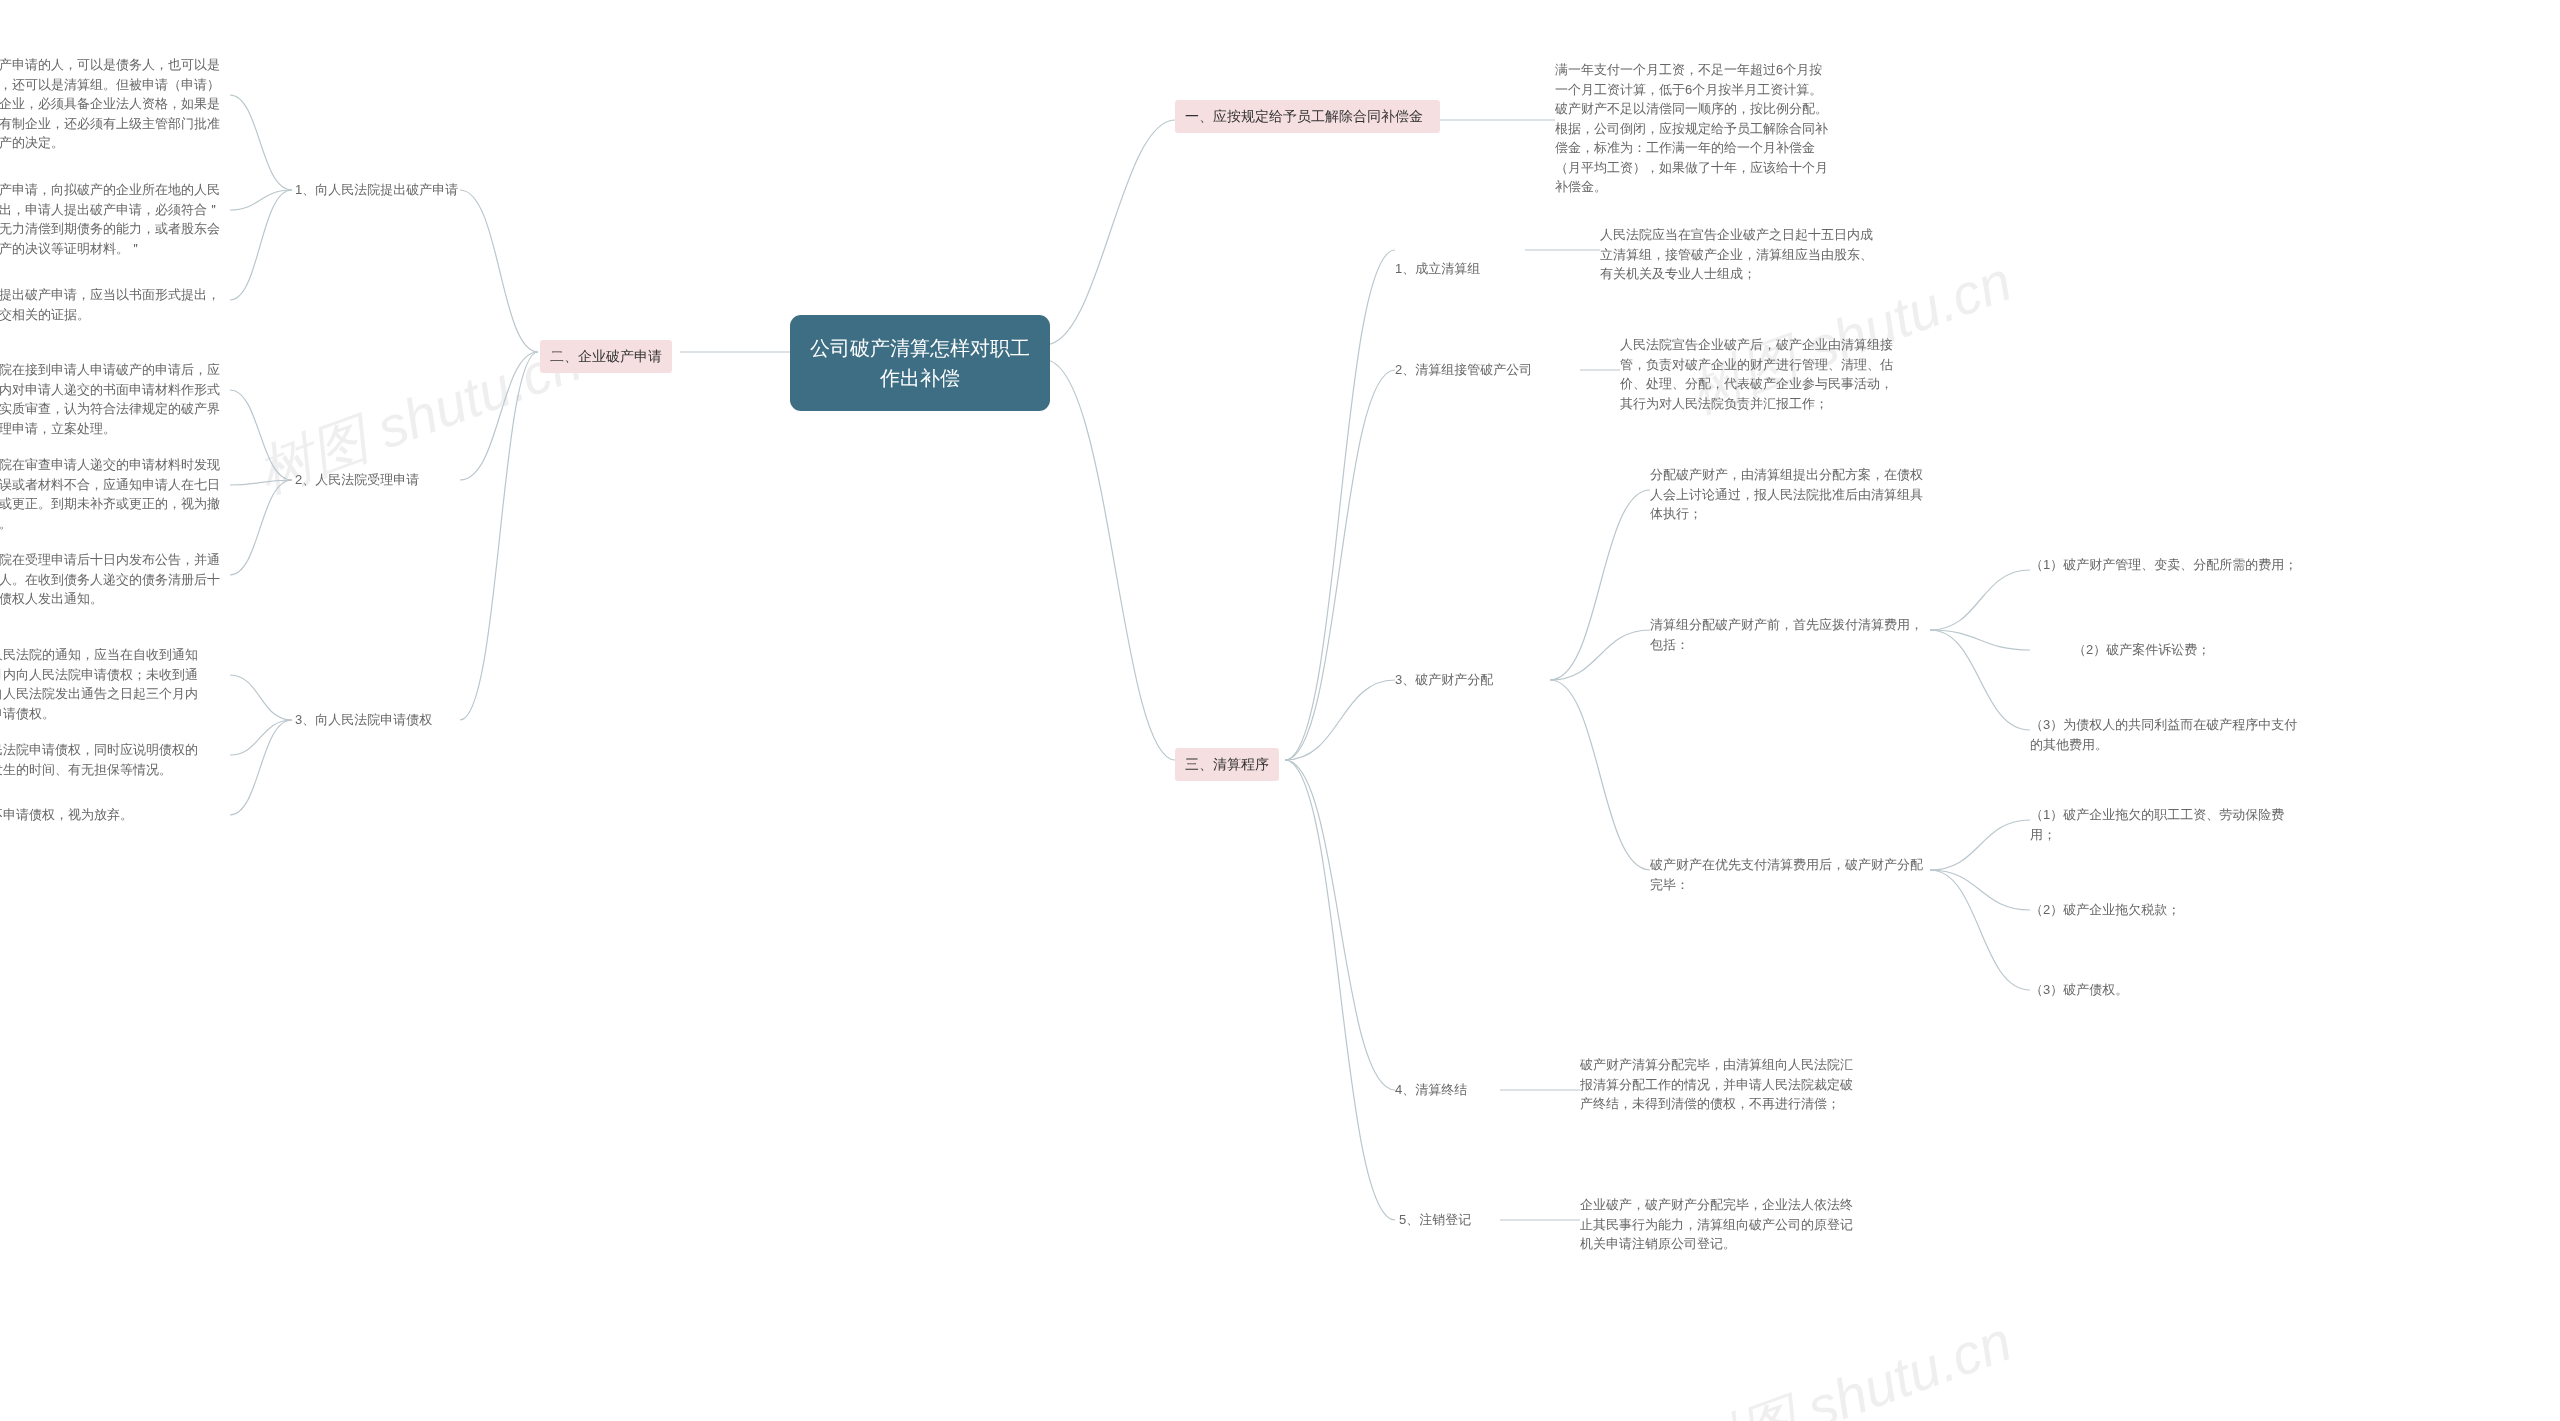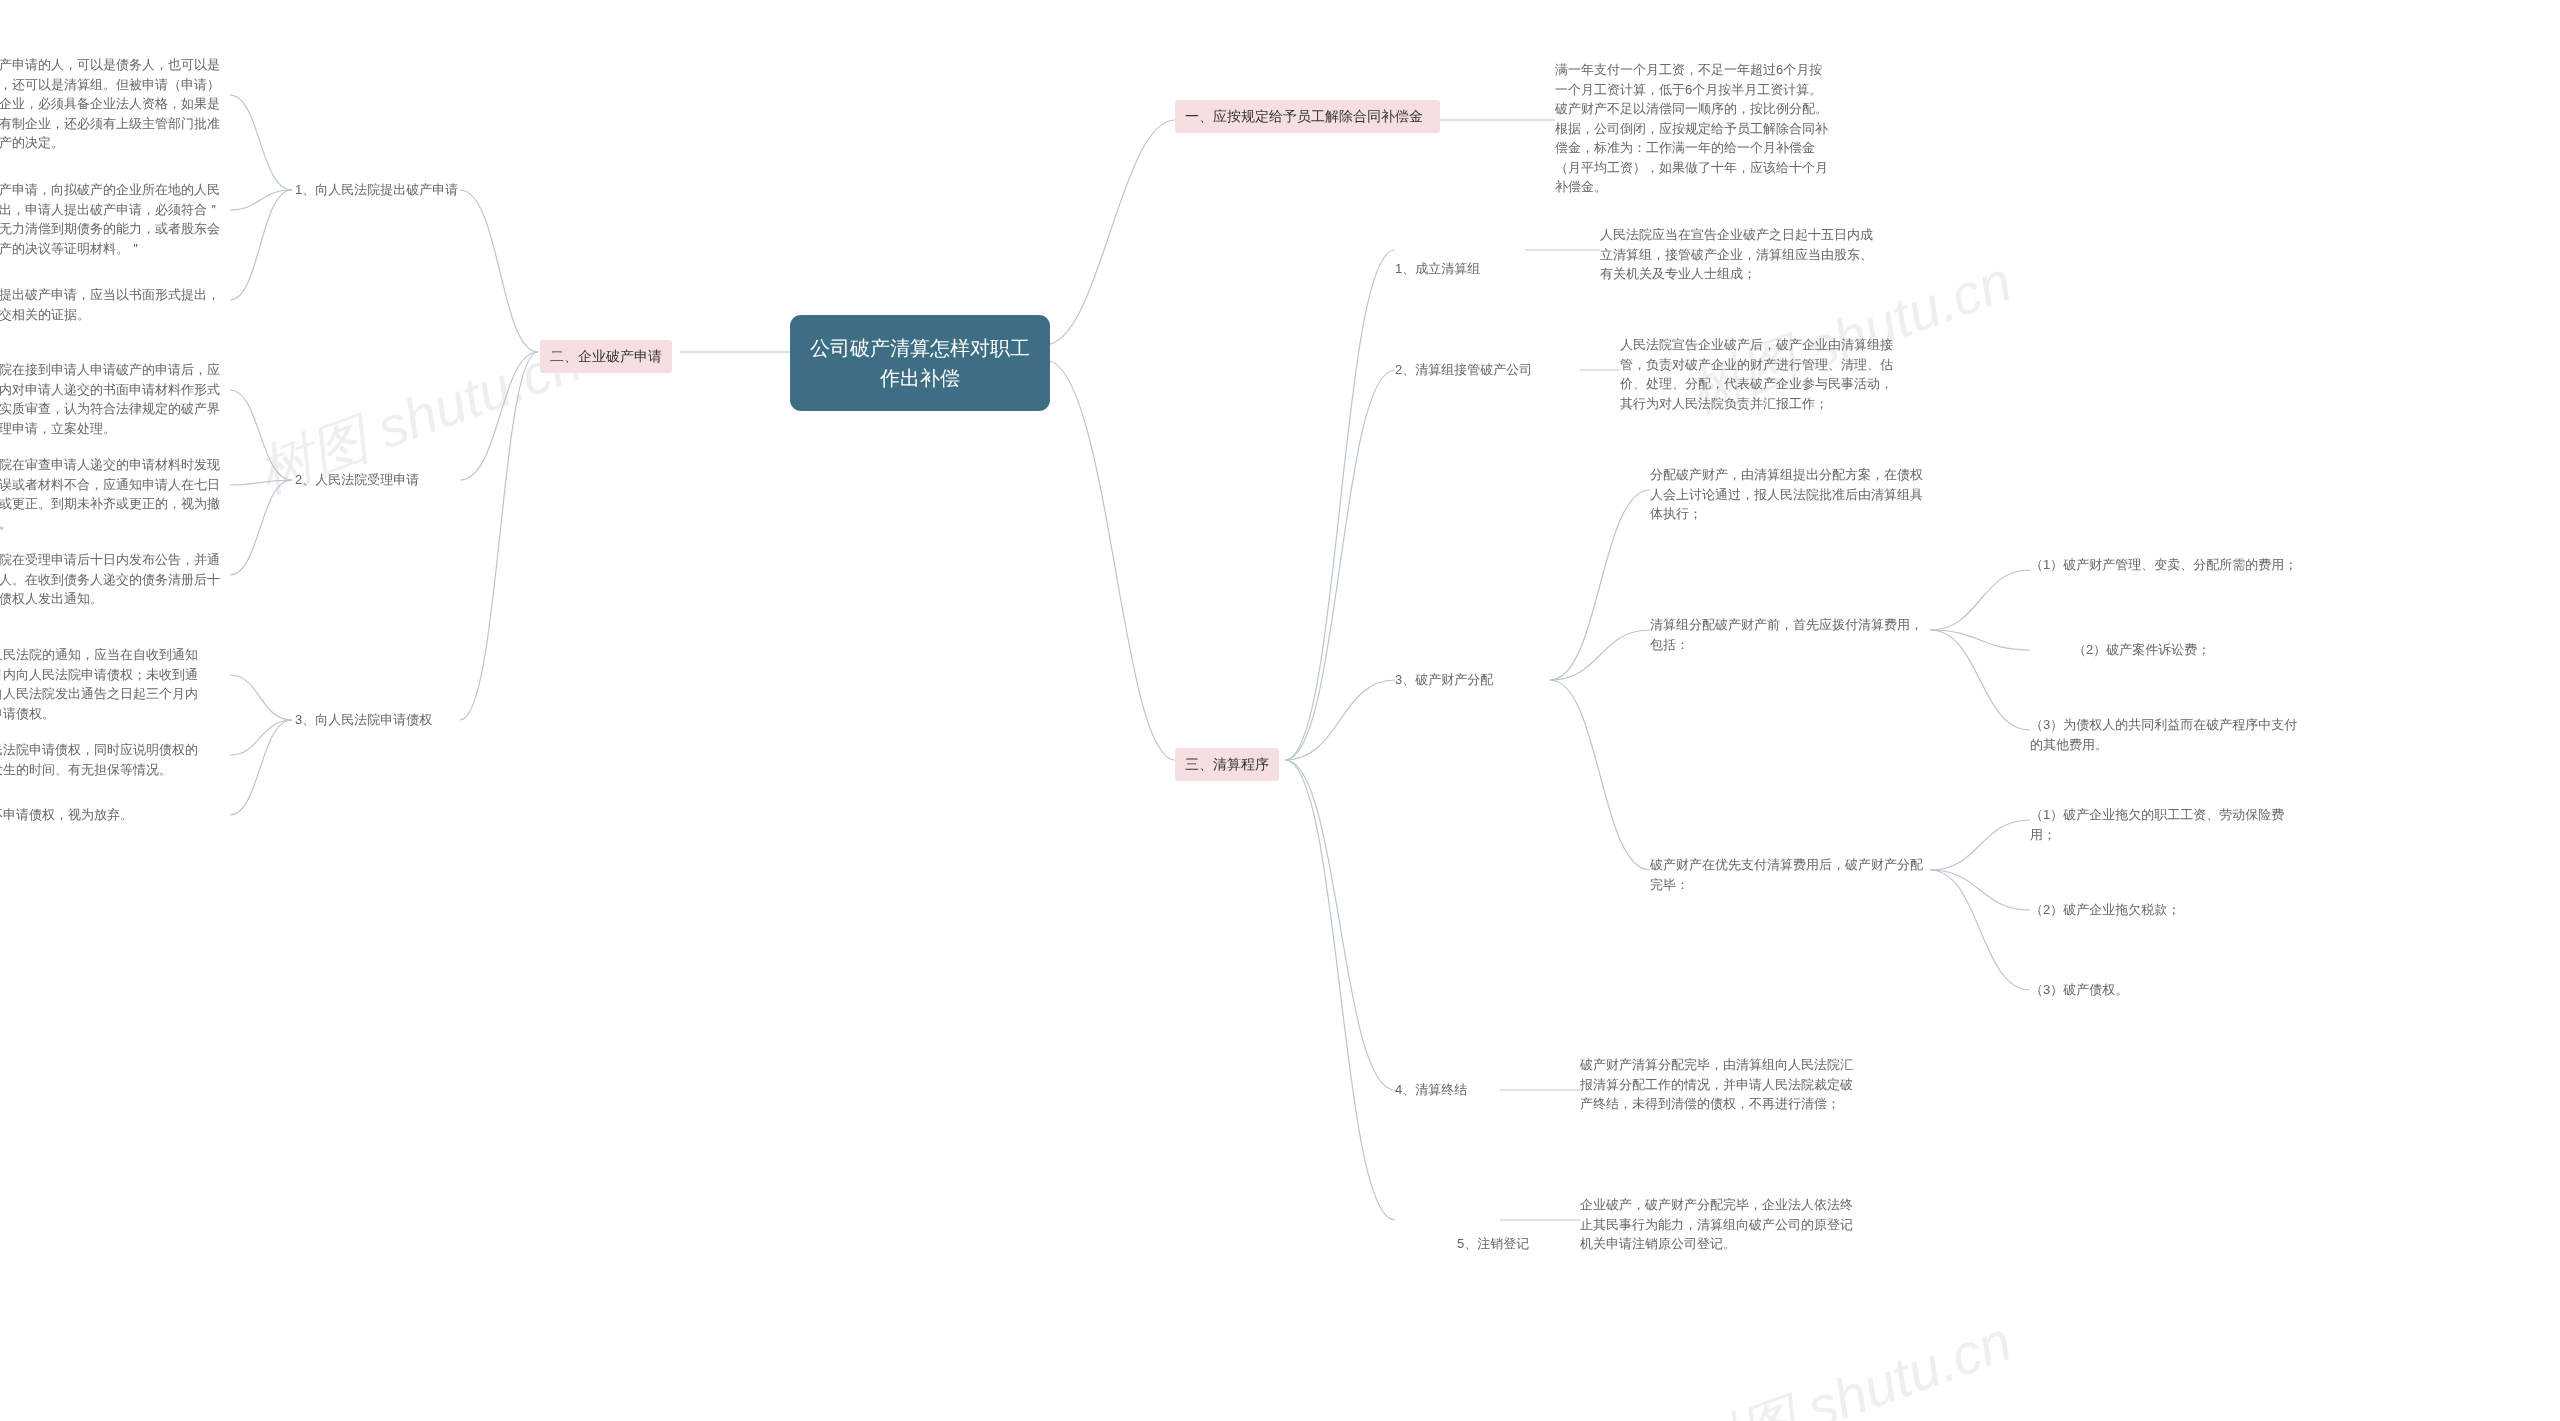--- a/index.html
+++ b/index.html
@@ -147,21 +147,21 @@
   <div class="node leaf" style="left:2030px; top:640px;margin-left:43px;">（2）破产案件诉讼费；</div>
   <div class="node leaf" style="left:2030px; top:715px; width:285px;">（3）为债权人的共同利益而在破产程序中支付的其他费用。</div>
   <div class="node leaf" style="left:1650px; top:855px; width:280px;">破产财产在优先支付清算费用后，破产财产分配完毕：</div>
   <div class="node leaf" style="left:2030px; top:805px; width:285px;">（1）破产企业拖欠的职工工资、劳动保险费用；</div>
   <div class="node leaf" style="left:2030px; top:900px;">（2）破产企业拖欠税款；</div>
   <div class="node leaf" style="left:2030px; top:980px;">（3）破产债权。</div>
 
   <div class="node leaf" style="left:1395px; top:1080px;">4、清算终结</div>
   <div class="node leaf" style="left:1580px; top:1055px; width:280px;">破产财产清算分配完毕，由清算组向人民法院汇报清算分配工作的情况，并申请人民法院裁定破产终结，未得到清偿的债权，不再进行清偿；</div>
 
-  <div class="node leaf" style="left:1457px; top:1210px;margin-top:24px;">5、注销登记</div>
+  <div class="node leaf" style="left:1399px; top:1210px;">5、注销登记</div>
   <div class="node leaf" style="left:1580px; top:1195px; width:280px;">企业破产，破产财产分配完毕，企业法人依法终止其民事行为能力，清算组向破产公司的原登记机关申请注销原公司登记。</div>
 
   <div class="node sub1" style="left:540px; top:340px;">二、企业破产申请</div>
 
   <div class="node leaf" style="left:295px; top:180px;">1、向人民法院提出破产申请</div>
   <div class="node leaf" style="left:-40px; top:55px; width:270px; text-align:left;">提出破产申请的人，可以是债务人，也可以是债权人，还可以是清算组。但被申请（申请）破产的企业，必须具备企业法人资格，如果是全民所有制企业，还必须有上级主管部门批准同意破产的决定。</div>
   <div class="node leaf" style="left:-40px; top:180px; width:270px;">提出破产申请，向拟破产的企业所在地的人民法院提出，申请人提出破产申请，必须符合＂企业已无力清偿到期债务的能力，或者股东会同意破产的决议等证明材料。＂</div>
   <div class="node leaf" style="left:-40px; top:285px; width:270px;">申请人提出破产申请，应当以书面形式提出，同时提交相关的证据。</div>
 
   <div class="node leaf" style="left:295px; top:470px;">2、人民法院受理申请</div>

